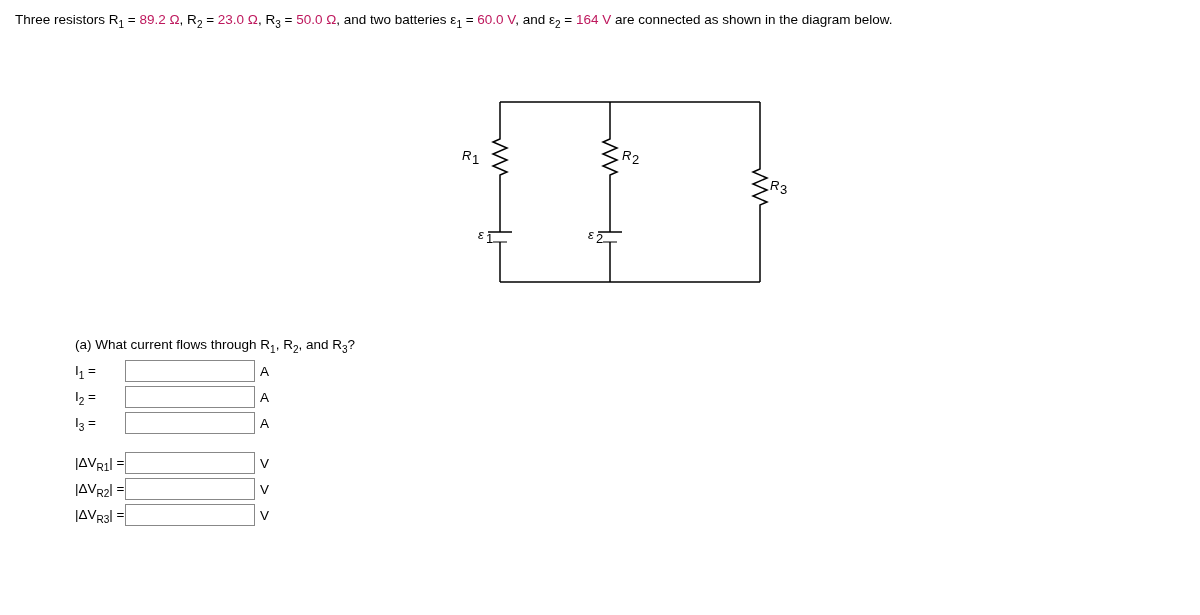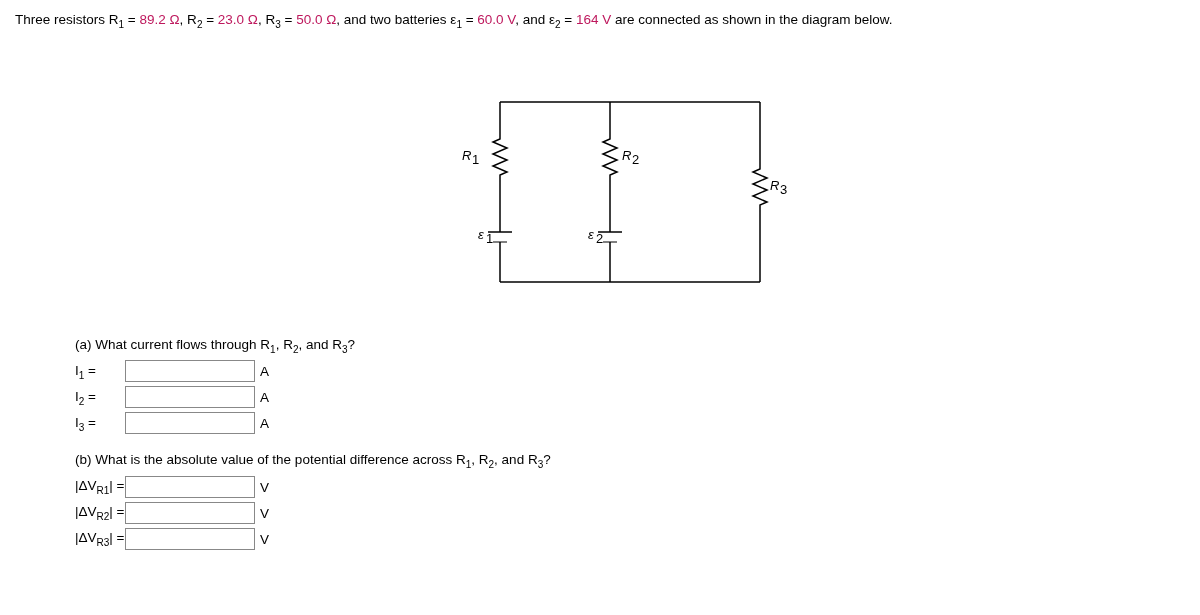--- a/index.html
+++ b/index.html
@@ -148,23 +148,20 @@
       <span class="unit">A</span>
     </div>
     <div class="input-row">
       <label>I<sub>3</sub> =</label>
       <input type="text" value="" style="">
       <span class="unit">A</span>
     </div>
   </div>
 
   <div class="question-block">
-    <div class="question-label">
-      (b) What is the absolute value of the potential difference across R<sub>1</sub>, R<sub>2</sub>, and R<sub>3</sub>?
-    </div>
     <div class="input-row">
       <label>|ΔV<sub>R1</sub>| =</label>
       <input type="text" value="" style="">
       <span class="unit">V</span>
     </div>
     <div class="input-row">
       <label>|ΔV<sub>R2</sub>| =</label>
       <input type="text" value="" style="">
       <span class="unit">V</span>
     </div>

